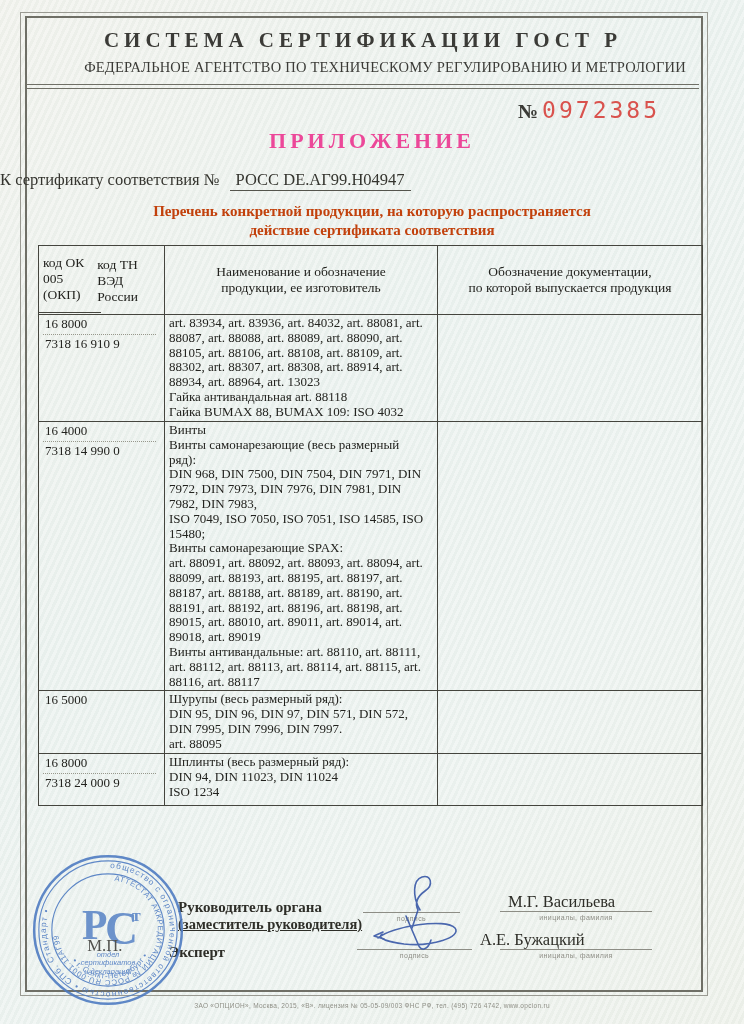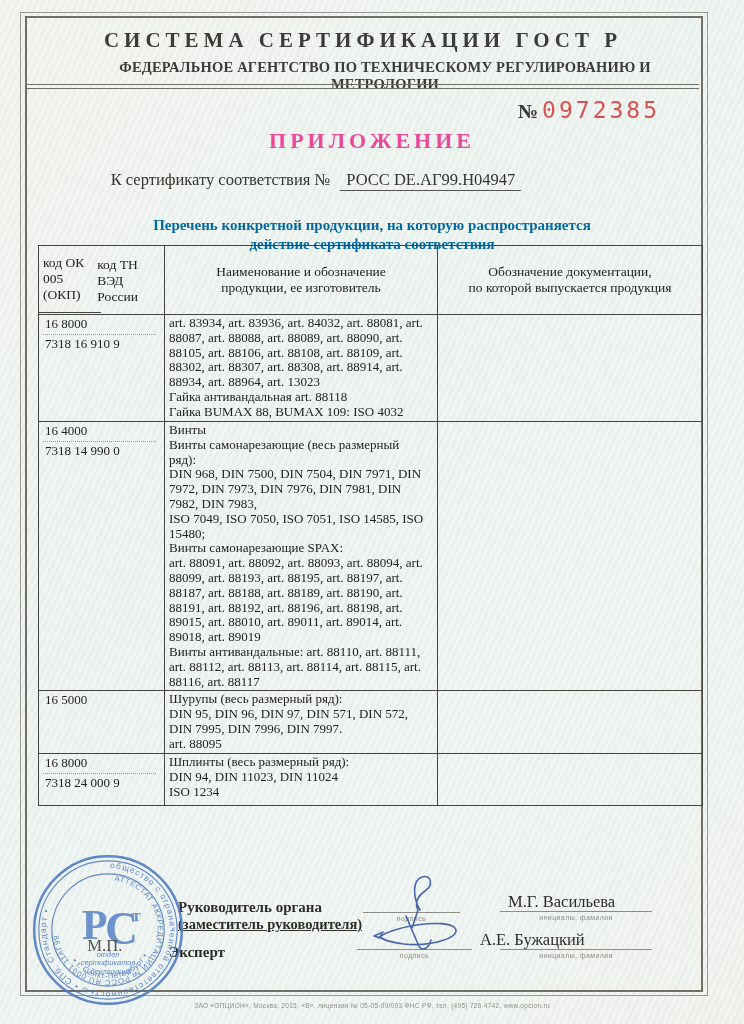--- a/index.html
+++ b/index.html
@@ -11,31 +11,31 @@
   .texture{position:absolute;inset:0;pointer-events:none;
     background:repeating-linear-gradient(115deg,rgba(255,255,255,.25) 0 3px,rgba(190,205,200,.07) 3px 6px);}
   
   .frame-outer{position:absolute;left:20px;top:12px;width:686px;height:982px;border:1px solid #9a9a92;}
   .frame-inner{position:absolute;left:4px;top:3px;right:4px;bottom:3px;border:2px solid #6f6f66;}
   
   .header-box{position:absolute;left:27px;top:16px;width:672px;height:69px;text-align:center;}
   .header-box::after{content:"";position:absolute;left:0;right:0;bottom:-4px;height:3px;
     border-top:1px solid #6f6f66;border-bottom:1px solid #6f6f66;}
   .h-title{margin-top:12px;font-size:21px;font-weight:bold;letter-spacing:5px;color:#3b3b37;}
-  .h-sub{margin-top:6px;font-size:14.5px;font-weight:bold;letter-spacing:.2px;color:#3b3b37;margin-left:44px;}
+  .h-sub{margin-top:6px;font-size:14.5px;font-weight:normal;letter-spacing:.2px;color:#3b3b37;margin-left:44px;}
   
   .serial{position:absolute;left:518px;top:97px;white-space:nowrap;}
   .serial .no{font-size:20px;font-weight:bold;color:#3b3b37;}
   .serial .num{font-family:"DejaVu Sans Mono",monospace;font-size:23px;color:#d9524d;letter-spacing:3px;}
   .doc-title{position:absolute;left:0;width:744px;top:128px;text-align:center;
     font-size:22px;font-weight:bold;letter-spacing:4px;color:#ec4899;}
-  .cert-line{position:absolute;left:0;width:632px;top:170px;text-align:center;font-size:16.5px;color:#35352f;}
+  .cert-line{position:absolute;left:0;width:632px;top:170px;text-align:left;font-size:16.5px;color:#35352f;}
   .cert-line .val{border-bottom:1px solid #55554d;padding:0 6px 1px;margin-left:6px;}
-  .purpose{position:absolute;left:0;width:744px;top:216px;text-align:center;
-    font-size:15px;font-weight:bold;line-height:19px;color:#0369a1;white-space:pre-line;}
+  .purpose{position:absolute;left:0;width:744px;top:202px;text-align:center;
+    font-size:15px;font-weight:bold;line-height:19px;color:#c2410c;white-space:pre-line;}
   
   table.products{position:absolute;left:38px;top:245px;width:640px;border-collapse:collapse;table-layout:fixed;}
   table.products td{border:1.5px solid #45453e;vertical-align:top;padding:1px 4px;
     font-size:13px;line-height:14.8px;color:#23231f;}
   td.c1{width:117px;} td.c2{width:264px;} td.c3{width:256px;}
   tr.thead td{font-size:13.5px;line-height:16px;}
   .hdr-center{display:flex;align-items:center;justify-content:center;height:66px;
     text-align:center;white-space:pre-line;}
   .hdr-c1{display:flex;flex-direction:row;height:66px;}
   .hdr-c1 .top{padding:8px 0 9px;border-bottom:1.5px solid #45453e;margin:0 -4px;padding-left:4px;}

